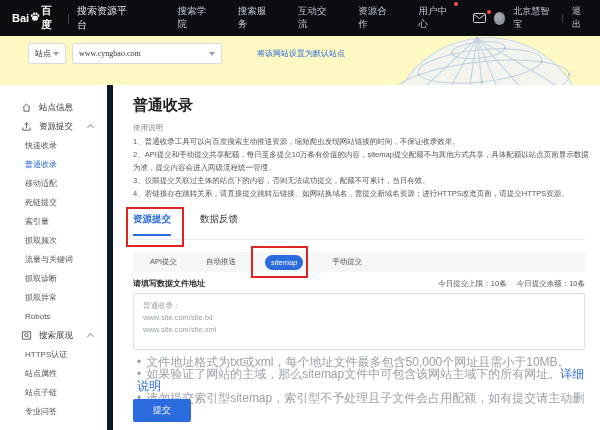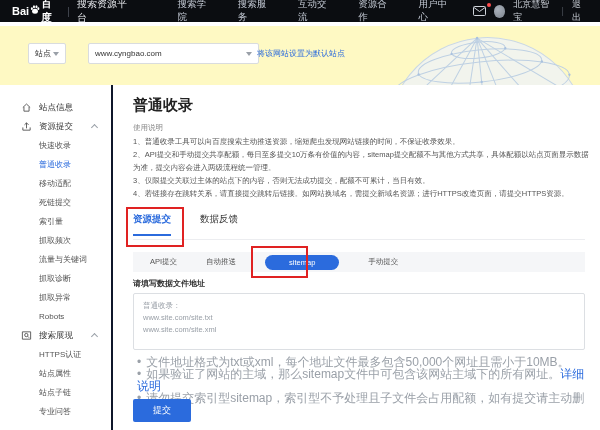--- a/index.html
+++ b/index.html
@@ -3,21 +3,21 @@
 <meta charset="utf-8">
 <style>
   * { margin:0; padding:0; box-sizing:border-box; }
   html,body { width:600px; height:430px; }
   body {
     font-family:"Liberation Sans","DejaVu Sans",sans-serif;
     background:#fff; position:relative; overflow:hidden; color:#333;
   }
   
   .navbar {
-    position:absolute; top:0; left:0; width:600px; height:22px;
+    position:absolute; top:0; left:0; width:600px; height:36px;
     background:#0b0d11; display:flex; align-items:center; padding:0 12px; z-index:5;gap:20px;
   }
   .logo { display:flex; align-items:center; }
   .logo-bai { color:#fff; font-weight:bold; font-size:11px; letter-spacing:0; }
   .paw { margin:0 1px 3px 1px; }
   .logo-du { color:#fff; font-weight:bold; font-size:10.5px; }
   .logo-sep { color:#4a4f58; font-size:10px; margin:0 7px; }
   .logo-platform { color:#e8eaee; font-size:10px; }
   .topnav { display:flex; margin-left:26px; gap:26px; }
   .topnav-item { color:#c3c9d4; font-size:9.5px; cursor:pointer; position:relative; }
@@ -29,32 +29,32 @@
   .nav-sep { color:#4a4f58; font-size:9px; }
   
   .sitebar { position:absolute; top:26px; left:0; width:600px; height:59px; background:#fef9c3; z-index:2; }
   .globe { position:absolute; top:0; right:0; z-index:0; }
   .select-box {
     position:absolute; top:17px; height:21px; border:1px solid #d9dcde; border-radius:2px;
     background:#fff; display:flex; align-items:center; justify-content:space-between;
     padding:0 6px; font-size:8px; color:#333; cursor:pointer; z-index:1;
   }
   .site-label-box { left:28px; width:38px; }
-  .site-value-box { left:88px; width:171px; }
+  .site-value-box { left:72px; width:150px;font-family:Liberation Serif, serif; }
   .caret-down { width:0; height:0; border-left:3px solid transparent; border-right:3px solid transparent; border-top:4px solid #9aa0a8; }
   .default-link { position:absolute; left:257px; top:22px; font-size:8px; color:#2b6bdd; cursor:pointer; z-index:1; }
   
   .sidebar {
     position:absolute; top:85px; left:0; width:113px; bottom:0;
-    background:#fff; border-right:2px solid #0f172a; padding-top:13px; z-index:2;
+    background:#fff; border-right:6px solid #0f172a; padding-top:13px; z-index:2;
   }
   .sb-item { height:19px; display:flex; align-items:center; padding-left:21px; position:relative; cursor:pointer; }
   .sb-item .sb-ic { width:11px; height:11px; margin-right:7px; flex:none; }
   .sb-item.section .sb-label { font-size:8.5px; color:#333; }
-  .sb-item.sub .sb-label { font-size:8px; color:#555; margin-left:18px; }
+  .sb-item.sub .sb-label { font-size:8px; color:#555; margin-left:4px; }
   .sb-item.sub.active .sb-label { color:#2b6bdd; }
   .caret-up {
     position:absolute; right:14px; top:8px; width:5px; height:5px;
     border-left:1px solid #9aa0a8; border-top:1px solid #9aa0a8; transform:rotate(45deg);
   }
   
   .main { position:absolute; left:113px; top:85px; right:0; bottom:0; background:transparent; z-index:2; }
   .page-title { position:absolute; left:20px; top:11px; font-size:15px; font-weight:bold; color:#222; }
   .usage-title { position:absolute; left:20px; top:38px; font-size:7.5px; color:#888; }
   .instructions { position:absolute; left:20px; top:50px; width:457px; }
@@ -63,21 +63,21 @@
   .tabs { position:absolute; left:20px; top:128px; display:flex; gap:29px; }
   .tab { font-size:9.5px; color:#333; padding-bottom:8px; cursor:pointer; }
   .tab.active { color:#2b6bdd; font-weight:bold; border-bottom:2px solid #2b6bdd; }
   .tabs-rule { position:absolute; left:20px; top:154px; width:452px; height:1px; background:#ecedf0; }
   
   .subtabs {
     position:absolute; left:20px; top:167px; width:452px; height:20px;
     background:#f5f6f8; display:flex; align-items:center; padding-left:17px; gap:29px;
   }
   .subtab { font-size:7.5px; color:#555; cursor:pointer; }
-  .subtab.pill { background:#2b6bdd; color:#fff; border-radius:8px; padding:3px 24px; }
+  .subtab.pill { background:#2b6bdd; color:#fff; border-radius:8px; padding:3px 6px;font-style:italic; }
   
   .form-row { position:absolute; left:20px; top:193px; width:452px; display:flex; align-items:center; }
   .form-label { font-size:8px; font-weight:bold; color:#333; }
   .quota { margin-left:auto; font-size:7.5px; color:#555; display:flex; gap:10px; }
   .ta-wrap { position:absolute; left:20px; top:208px; width:452px; height:57px; }
   .ta-wrap textarea {
     width:100%; height:100%; border:1px solid #dcdfe3; border-radius:2px; resize:none;
     font-family:"Liberation Sans","DejaVu Sans",sans-serif; font-size:7.5px; padding:7px 9px;
   }
   .ta-placeholder {
@@ -257,20 +257,24 @@
 
   <div class="subtabs">
     <span class="subtab">API提交</span>
     <span class="subtab">自动推送</span>
     <span class="subtab pill">sitemap</span>
     <span class="subtab">手动提交</span>
   </div>
 
   <div class="form-row">
     <span class="form-label">请填写数据文件地址</span>
+    <span class="quota">
+      <span>今日提交上限：10条</span>
+      <span>今日提交余额：10条</span>
+    </span>
   </div>
 
   <div class="ta-wrap">
     <textarea style=""></textarea>
     <div class="ta-placeholder">
       <div>普通收录：</div>
       <div>www.site.com/site.txt</div>
       <div>www.site.com/site.xml</div>
     </div>
   </div>

